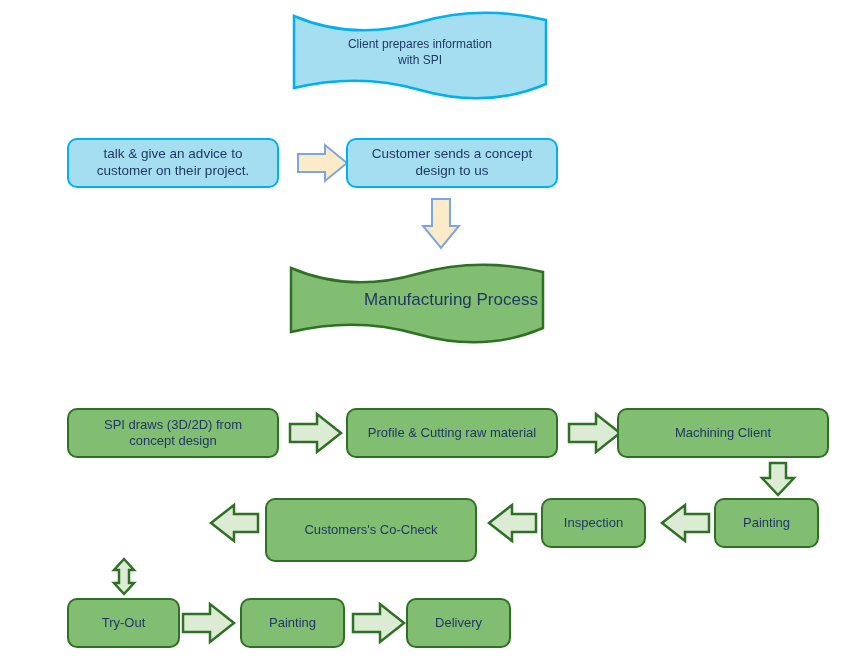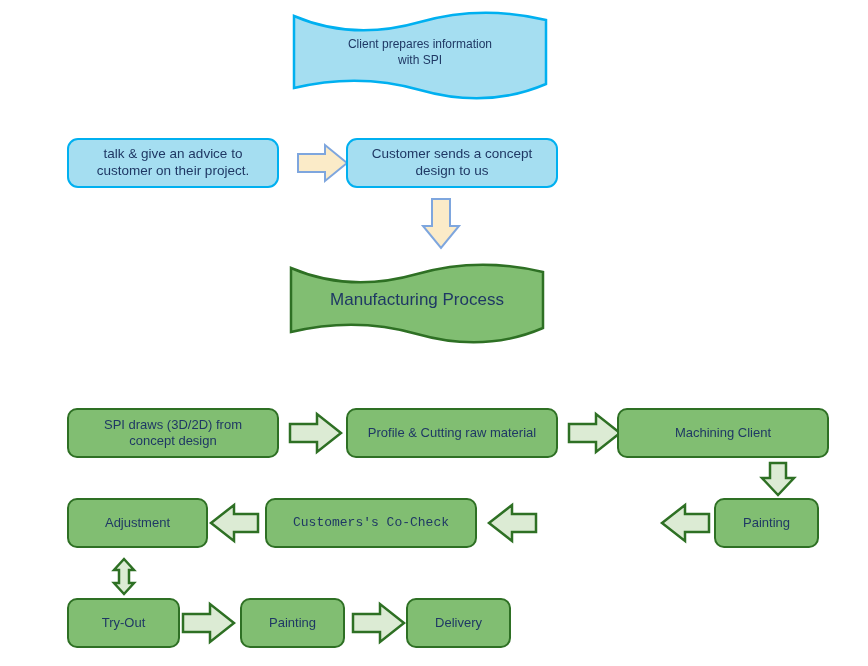--- a/index.html
+++ b/index.html
@@ -35,21 +35,20 @@
   .box {
     border-radius: 10px;
     border-style: solid;
   }
   .box.blue {
     background: #A5DEF1;
     border-color: #00B0F0;
     border-width: 2px;
     font-size: 13.5px;
     color: #1F3864;
-    border-radius: 11px;
   }
   .box.green {
     background: #81BE72;
     border-color: #2E7024;
     border-width: 2px;
     font-size: 13px;
     color: #1F3864;
   }
   
   .banner-label {
@@ -194,39 +193,39 @@
              L 404 623
              L 380 642
              L 380 632
              L 353 632
              Z" fill="#DCEBD4" stroke="#2E7024" stroke-width="2.5"></path>
   </svg>
 
   <div class="banner-label" id="banner-client-label" style="left:294px; top:22px; width:252px; height:62px;">Client prepares information
 with SPI</div>
 
-  <div class="banner-label" id="banner-manufacturing-label" style="left:291px; top:274px; width:252px; height:52px;">Manufacturing Process</div>
+  <div class="banner-label" id="banner-manufacturing-label" style="left:291px; top:274px; width:252px; height:52px;padding-left:34px;">Manufacturing Process</div>
 
   <div class="node box blue" style="left:67px; top:138px; width:212px; height:50px;">talk &amp; give an advice to
 customer on their project.</div>
 
   <div class="node box blue" style="left:346px; top:138px; width:212px; height:50px;">Customer sends a concept
 design to us</div>
 
   <div class="node box green" style="left:67px; top:408px; width:212px; height:50px;text-align:center;">SPI draws (3D/2D) from
 concept design</div>
 
   <div class="node box green" style="left:346px; top:408px; width:212px; height:50px;">Profile &amp; Cutting raw material</div>
 
   <div class="node box green" style="left:617px; top:408px; width:212px; height:50px;">Machining Client</div>
 
-  <div class="node box green" style="left:67px; top:498px; width:141px; height:50px;">Adjustment</div>
-
-  <div class="node box green" style="left:265px; top:498px; width:212px; height:50px;font-family:Liberation Mono, monospace;">Customers's Co-Check</div>
-
+
+  <div class="node box green" style="left:265px; top:498px; width:212px; height:64px;">Customers's Co-Check</div>
+
+  <div class="node box green" style="left:541px; top:498px; width:105px; height:50px;">Inspection</div>
 
   <div class="node box green" style="left:714px; top:498px; width:105px; height:50px;">Painting</div>
 
   <div class="node box green" style="left:67px; top:598px; width:113px; height:50px;">Try-Out</div>
 
   <div class="node box green" style="left:240px; top:598px; width:105px; height:50px;">Painting</div>
 
   <div class="node box green" style="left:406px; top:598px; width:105px; height:50px;">Delivery</div>
 
 </div>

